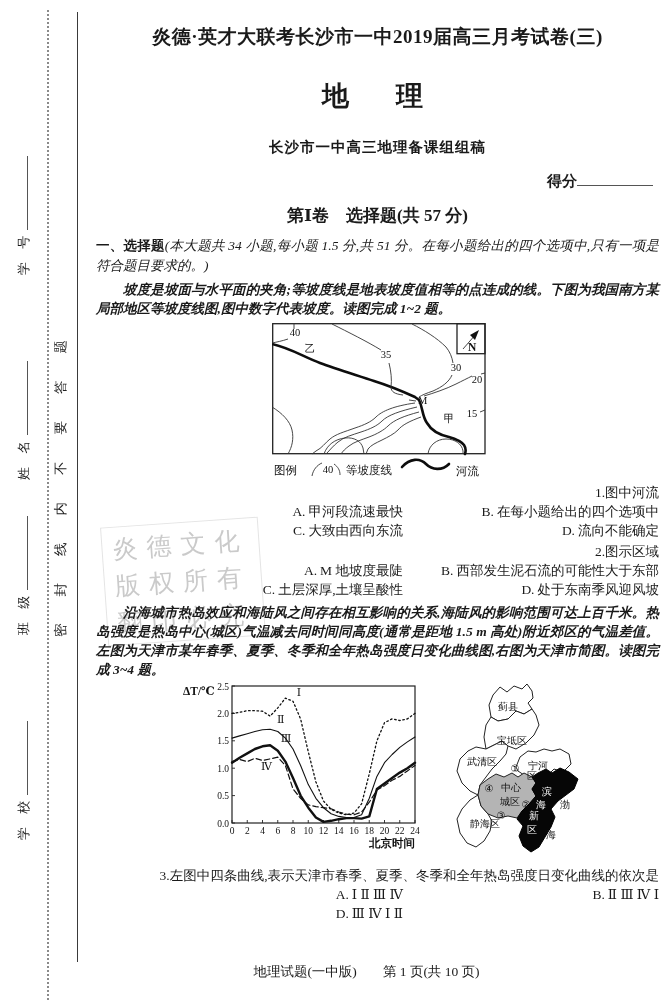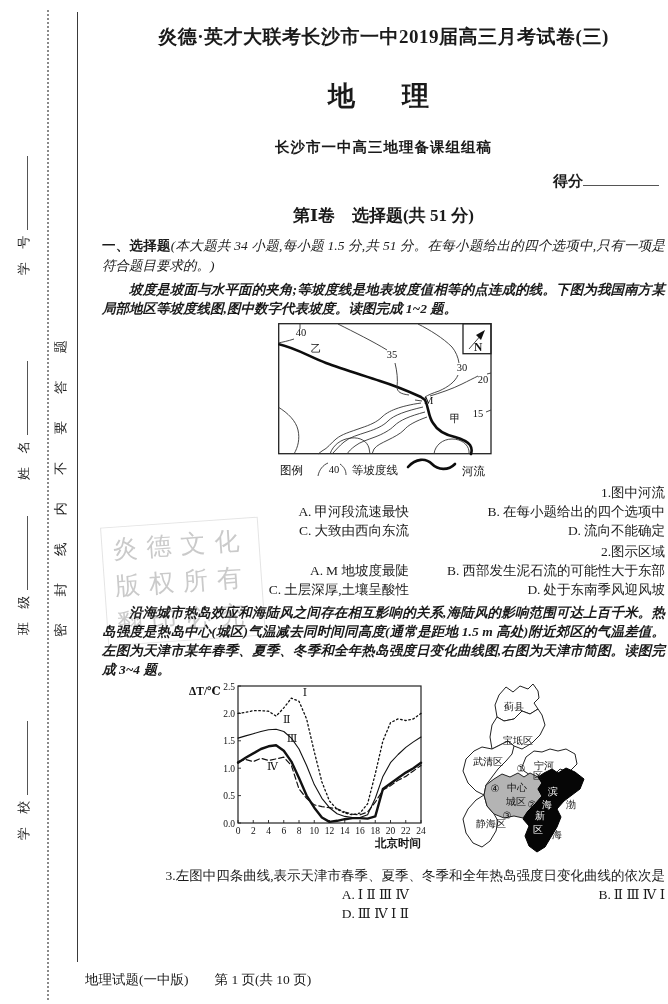--- a/index.html
+++ b/index.html
@@ -13,42 +13,42 @@
   .vfield .vlabel{letter-spacing:5px;}
   .vfield .vblank{display:inline-block;width:74px;height:12px;border-bottom:1.3px solid #555;margin-left:1px;}
   .pos-id{top:184px;} .pos-name{top:389px;} .pos-class{top:544px;} .pos-school{top:749px;}
   .seal-text{position:absolute;left:-118px;top:465px;width:360px;height:20px;transform:rotate(-90deg);
              font-size:13.5px;letter-spacing:27px;text-align:center;white-space:nowrap;color:#222;}
   
   .watermark{position:absolute;left:104px;top:522px;z-index:1;transform:rotate(-4deg);
              color:#bdbdbd;font-size:25px;letter-spacing:9px;line-height:37px;
              border:1px solid #dedede;padding:3px 10px;opacity:.8;}
   
-  .content{position:absolute;left:102px;top:0;width:563px;z-index:2;}
+  .content{position:absolute;left:96px;top:0;width:563px;z-index:2;}
   h1{margin:24px 0 0;font-size:19px;font-weight:700;text-align:center;letter-spacing:.5px;}
   .subject{margin-top:28px;font-size:27px;font-weight:700;text-align:center;letter-spacing:10px;}
   .subtitle{margin-top:24px;font-size:14.5px;font-weight:700;text-align:center;letter-spacing:1px;}
   .score-row{margin:14px 6px 8px auto;width:150px;font-size:15px;font-weight:700;text-align:right;}
   .score-blank{display:inline-block;width:76px;height:14px;border-bottom:1.5px solid #555;}
   p{margin:0;}
   .intro{margin-top:15px;font-size:13.5px;line-height:18px;}
   .indent{text-indent:2em;}
   h2{margin:13px 0 0;font-size:17px;font-weight:700;text-align:center;}
   .instructions{margin-top:9px;font-size:13.5px;line-height:20px;text-align:justify;}
   .instructions b{font-weight:700;}
   .kai{font-style:italic;}
   .passage{margin-top:4px;font-size:13.5px;line-height:19px;font-style:italic;text-align:justify;font-weight:bold;}
   #fig1{display:block;margin:5px 0 0 176px;}
   .question{font-size:13.5px;text-align:right;}
   .q-line{line-height:18px;margin-top:3px;}
   .options{display:grid;grid-template-columns:293px 1fr;padding-left:14px;line-height:19px;}
   .okey{margin-right:3px;}
   .figures-row{display:flex;align-items:flex-start;margin:2px 0 0 84px;gap:16px;}
   #map{margin-top:-12px;}
-  .footer{position:absolute;left:85px;top:963px;width:563px;font-size:13.5px;z-index:2;margin-top:8px;}
+  .footer{position:absolute;left:85px;top:963px;width:563px;text-align:center;font-size:13.5px;z-index:2;}
   .footer .sep{display:inline-block;width:26px;}
   
   svg text{font-family:"Liberation Serif","DejaVu Serif",serif;fill:#111;}
   #fig1 .box{fill:none;stroke:#222;stroke-width:1.3;}
   #fig1 .c{fill:none;stroke:#333;stroke-width:.9;}
   #fig1 .river{fill:none;stroke:#0d0d0d;stroke-width:2.6;stroke-linecap:round;}
   #fig1 text{font-size:10.5px;}
   #fig1 .leg{font-size:11.5px;}
   #fig1 .bold{font-weight:700;font-size:11.5px;}
   .mid{text-anchor:middle;}
@@ -93,21 +93,21 @@
 
     <h1>炎德·英才大联考长沙市一中2019届高三月考试卷(三)</h1>
     <div class="subject">地　理</div>
     <div class="subtitle">长沙市一中高三地理备课组组稿</div>
 
     <div class="score-row">
       <span>得分</span><span class="score-blank"></span>
     </div>
 
 
-    <h2>第Ⅰ卷　选择题(共 51 分)</h2>
+    <h2>第Ⅰ卷　选择题(共 57 分)</h2>
 
     <p class="instructions"><b>一、选择题</b><span class="kai">(本大题共 34 小题,每小题 1.5 分,共 51 分。在每小题给出的四个选项中,只有一项是符合题目要求的。)</span></p>
 
     <p class="passage indent">坡度是坡面与水平面的夹角;等坡度线是地表坡度值相等的点连成的线。下图为我国南方某局部地区等坡度线图,图中数字代表坡度。读图完成 1~2 题。</p>
 
     <svg id="fig1" width="224" height="158" viewBox="0 0 224 158">
       <rect class="box" x="0.7" y="0.7" width="212.3" height="130"></rect>
 
       <g>
         <rect class="box" x="185" y="0.7" width="28" height="30"></rect>

